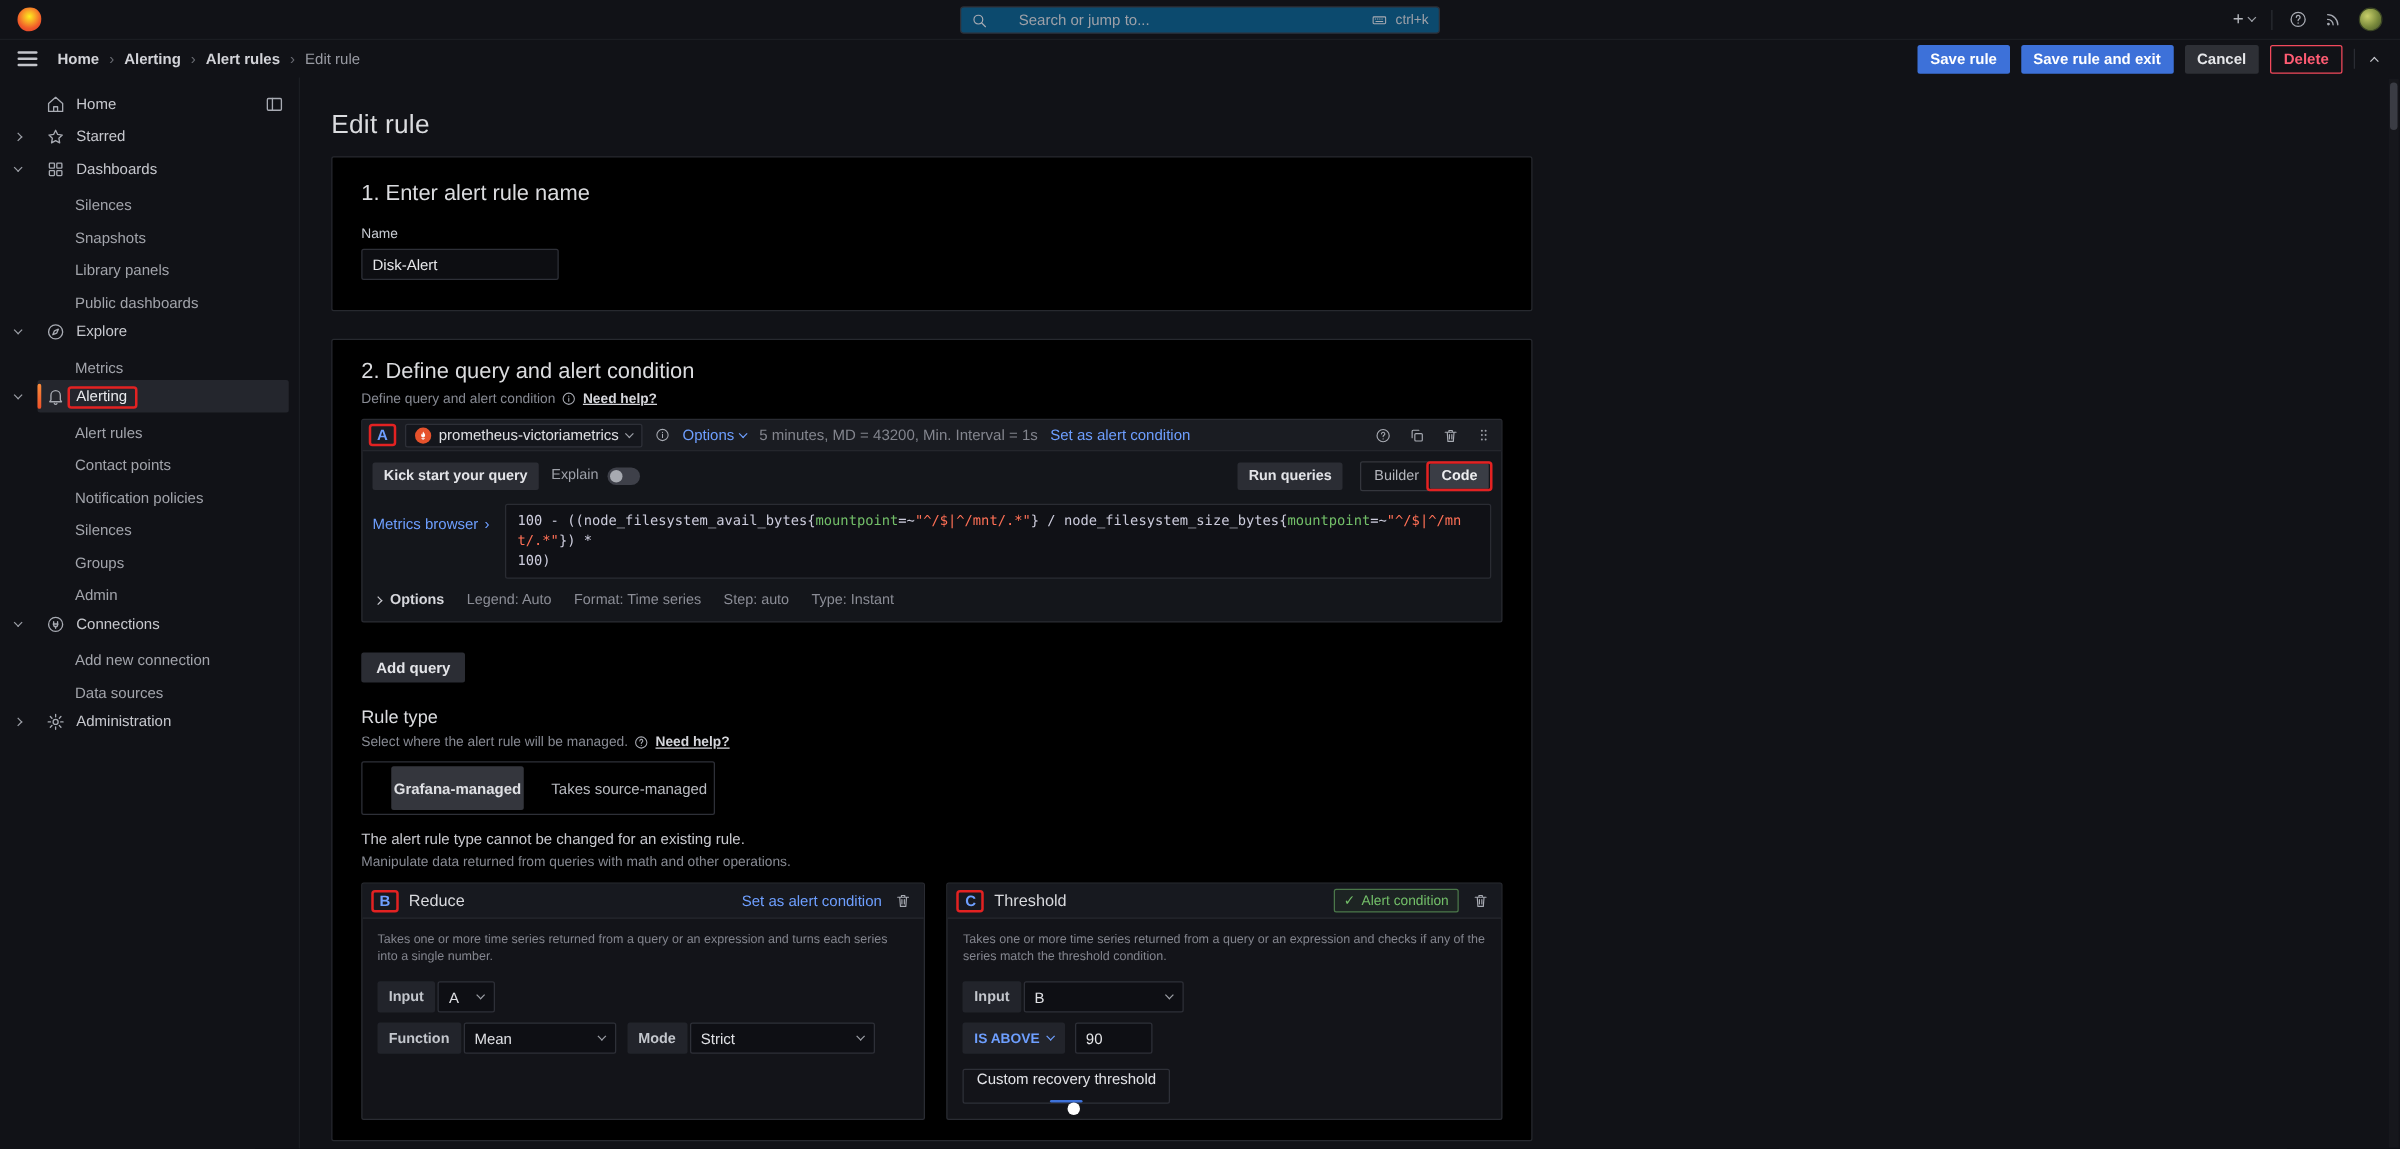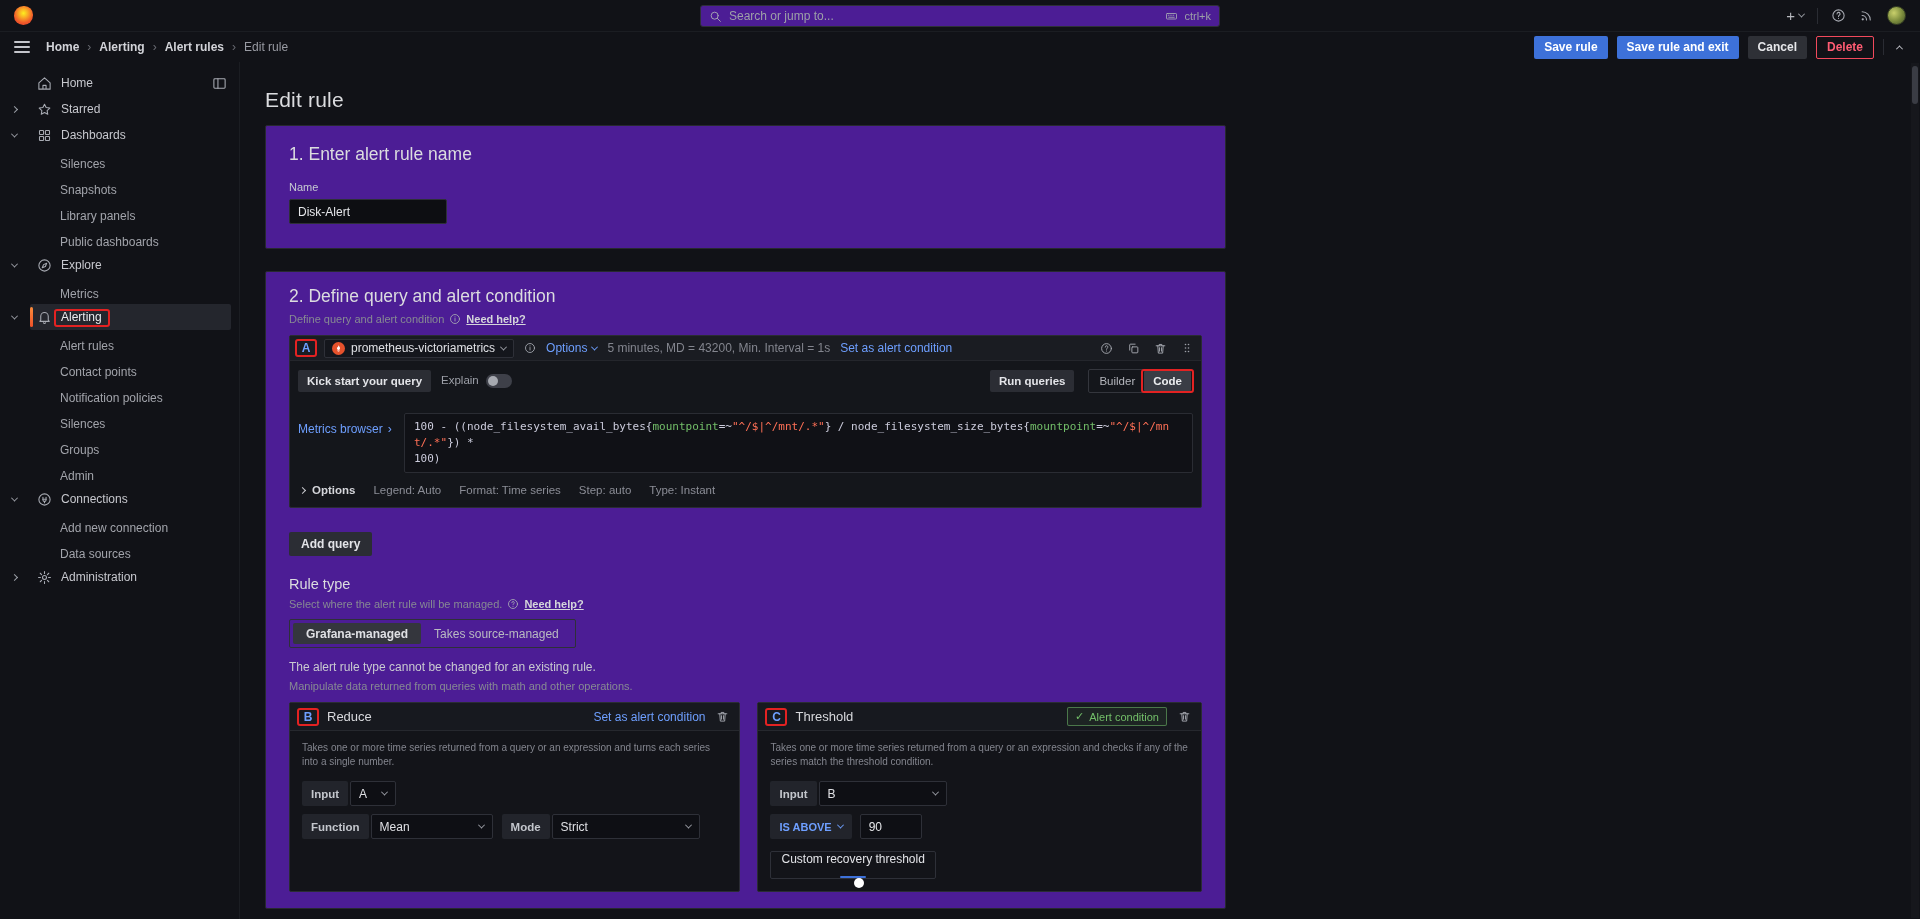--- a/index.html
+++ b/index.html
@@ -9,22 +9,22 @@
     background:#111217; color:#CCCCDC;
     font-family:"Liberation Sans", sans-serif; font-size:12px;
   }
   svg { display:block; }
   .ic { stroke:#A8ABB3; stroke-width:1.7; fill:none; stroke-linecap:round; stroke-linejoin:round; }
 
   
   .topbar { height:32px; display:flex; align-items:center; padding:0 14px; position:relative; border-bottom:1px solid #1B1D22; }
   .glogo { width:19px; height:19px; border-radius:50% 45% 50% 48%;
     background:radial-gradient(circle at 50% 38%, #FCEE1F 0%, #F9A825 30%, #F15B2A 62%, #D9372A 100%); }
-  .searchbox { position:absolute; left:50%; transform:translateX(-50%); top:5px; width:520px; height:22px;
-    background:#4c1d95; border:1px solid #2E3038; border-radius:3px; display:flex; align-items:center; padding:0 8px; gap:7px; color:#9DA0A8; }
+  .searchbox { position:absolute; left:50%; transform:translateX(-50%); top:5px; width:384px; height:22px;
+    background:#0c4a6e; border:1px solid #2E3038; border-radius:3px; display:flex; align-items:center; padding:0 8px; gap:25px; color:#9DA0A8; }
   .searchbox input { flex:1; background:transparent; border:none; outline:none; color:#C8C9CF; font-size:12px; font-family:inherit; }
   .searchbox input::placeholder { color:#9DA0A8; }
   .kbd-hint { display:flex; align-items:center; gap:5px; font-size:11px; color:#9DA0A8; }
   .top-actions { margin-left:auto; display:flex; align-items:center; gap:13px; color:#A8AAB2; }
   .plus-btn { display:flex; align-items:center; gap:4px; font-size:15px; color:#B6B8BE; }
   .vdiv { width:1px; height:16px; background:#2A2C33; }
   .avatar { width:19px; height:19px; border-radius:50%;
     background:radial-gradient(circle at 35% 35%, #C9D06B, #7A8A3C 55%, #44522A 100%); border:1px solid #3a4424; }
 
   
@@ -62,21 +62,21 @@
     background:linear-gradient(180deg,#FA8C3B,#EF5129); }
   .nav-icon { width:16px; margin-right:8px; display:flex; align-items:center; }
   .nav-label { font-size:12px; color:#C7C8CE; }
   .nav-label.sublabel { color:#A2A4AB; }
   .nav-label.white { color:#E9EAED; }
   .dock { margin-left:auto; margin-right:4px; display:flex; }
 
   
   .main { flex:1; padding:26px 0 0 25px; overflow:hidden; }
   .page-title { font-size:21px; font-weight:500; color:#DBDCDF; letter-spacing:.2px; }
-  .card { width:961px; border:1px solid #27292F; background:#4c1d95; border-radius:2px; }
+  .card { width:961px; border:1px solid #27292F; background:#000000; border-radius:2px; }
   .card1 { margin-top:13px; padding:18px 23px 24px; }
   .card2 { margin-top:22px; padding:14px 23px 16px; }
   .h2 { font-size:17.5px; font-weight:500; color:#DBDCDF; }
   .sub { font-size:11px; color:#878A93; margin-top:6px; display:flex; align-items:center; gap:5px; }
   .need-help { color:#D5D6DB; text-decoration:underline; font-weight:700; }
   .field-label { font-size:11px; font-weight:400; color:#C7CBD2; margin-top:16px; }
   .text-input { margin-top:6px; width:158px; height:25px; background:#0D0E12; border:1px solid #2E3038; border-radius:2px;
     color:#E6E7EA; font-size:12px; padding:0 8px; font-family:inherit; display:block; outline:none; }
 
   
@@ -93,33 +93,33 @@
   .btn-sec2 { background:#2B2D34; color:#E3E4E8; height:22px; padding:0 9px; font-size:11.5px; font-weight:700; border-radius:2px; display:inline-flex; align-items:center; gap:6px; border:none; font-family:inherit; cursor:pointer; }
   .explain { display:flex; align-items:flex-start; gap:7px; color:#9DA0A8; font-size:11.5px; margin-left:8px; }
   .toggle { width:26px; height:14px; border-radius:8px; background:#3E4049; position:relative; }
   .toggle::after { content:""; position:absolute; width:10px; height:10px; border-radius:50%; background:#A7AAB1; top:2px; left:2px; }
   .toggle.on { background:#3D71D9; }
   .toggle.on::after { left:auto; right:2px; background:#fff; }
   .tool-right { margin-left:auto; display:flex; align-items:center; gap:14px; }
   .mini-radio { display:flex; border:1px solid #34363D; border-radius:2px; padding:1px; }
   .mini-opt { height:20px; padding:0 9px; font-size:11.5px; color:#B4B6BC; display:flex; align-items:center; border-radius:1px; cursor:pointer; }
   .mini-opt.sel { background:#3A3D45; color:#ECEDEF; font-weight:700; }
-  .qeditor { display:flex; margin-top:20px; align-items:stretch; }
+  .qeditor { display:flex; margin-top:10px; align-items:stretch; }
   .mb-link { width:106px; flex-shrink:0; padding-top:9px; font-size:11.5px; }
   .code-box { flex:1; background:#101116; border:1px solid #2A2C33; border-radius:2px; padding:5px 9px;
     font-family:"DejaVu Sans Mono", monospace; font-size:11px; line-height:16px; white-space:pre-wrap; word-break:break-all; color:#CCCCDC; }
   .tok-p { color:#CCCCDC; } .tok-l { color:#73BF69; } .tok-s { color:#FF7056; }
   .qfooter { display:flex; align-items:center; gap:18px; margin-top:8px; padding:3px 2px; font-size:11.5px; color:#8B8D96; }
   .qfooter .optlbl { color:#D5D6DB; font-weight:700; display:inline-flex; align-items:center; gap:7px; }
 
   .add-query { margin-top:24px; height:24px; padding:0 12px; font-size:12px; }
   .h3 { font-size:14.5px; font-weight:500; color:#DBDCDF; }
   .mt20 { margin-top:20px; } .mt18 { margin-top:18px; }
   .radio-group { margin-top:9px; display:inline-flex; border:1px solid #2E3038; border-radius:2px; padding:3px; }
-  .radio-opt { height:21px; padding:0 13px; font-size:12px; color:#B9BBC1; display:flex; align-items:center; border-radius:2px; cursor:pointer; }
+  .radio-opt { height:35px; padding:0 2px; font-size:12px; color:#B9BBC1; display:flex; align-items:center; border-radius:2px; cursor:pointer;margin-left:20px; }
   .radio-opt.sel { background:#34363D; color:#DFE0E4; font-weight:700; }
   .note { margin-top:12px; font-size:12px; color:#C9CAD0; }
 
   
   .expr-row { margin-top:10px; display:flex; gap:17px; align-items:stretch; }
   .expr-card { border:1px solid #2A2C33; border-radius:2px; background:#131419; display:flex; flex-direction:column; }
   .expr-card.reduce { width:453px; }
   .expr-card.threshold { width:446px; }
   .expr-head { height:28px; display:flex; align-items:center; padding:0 10px; border-bottom:1px solid #26282E; background:#17191F; flex-shrink:0; }
   .expr-title { font-size:13px; color:#D8D9DD; margin-left:11px; }

